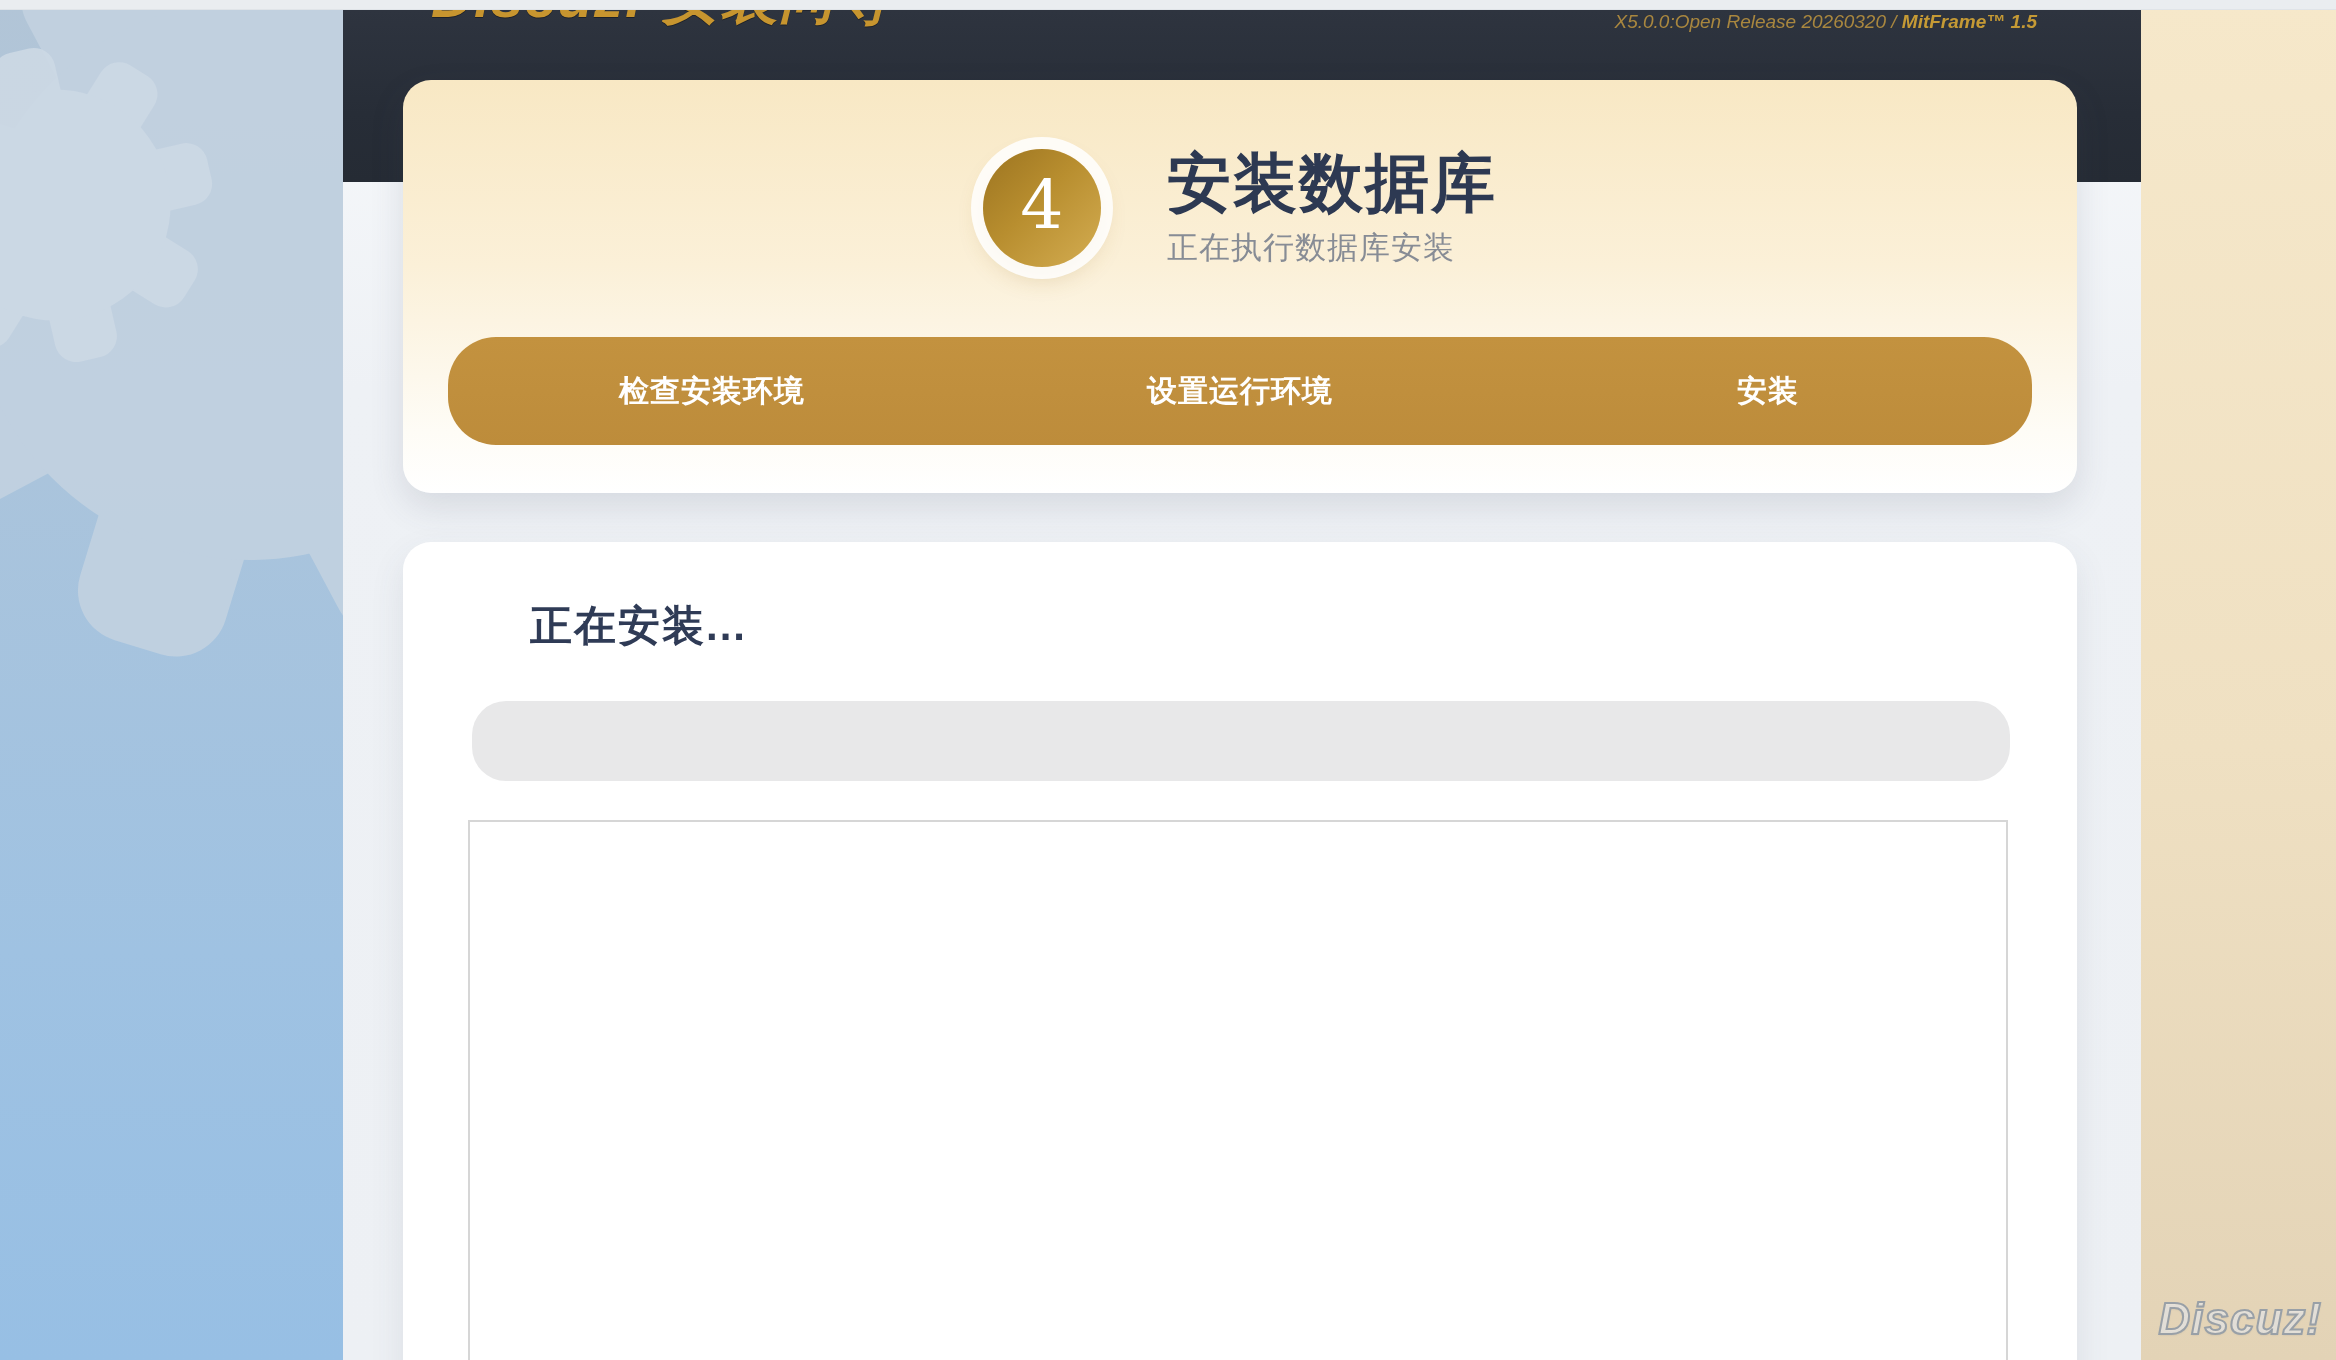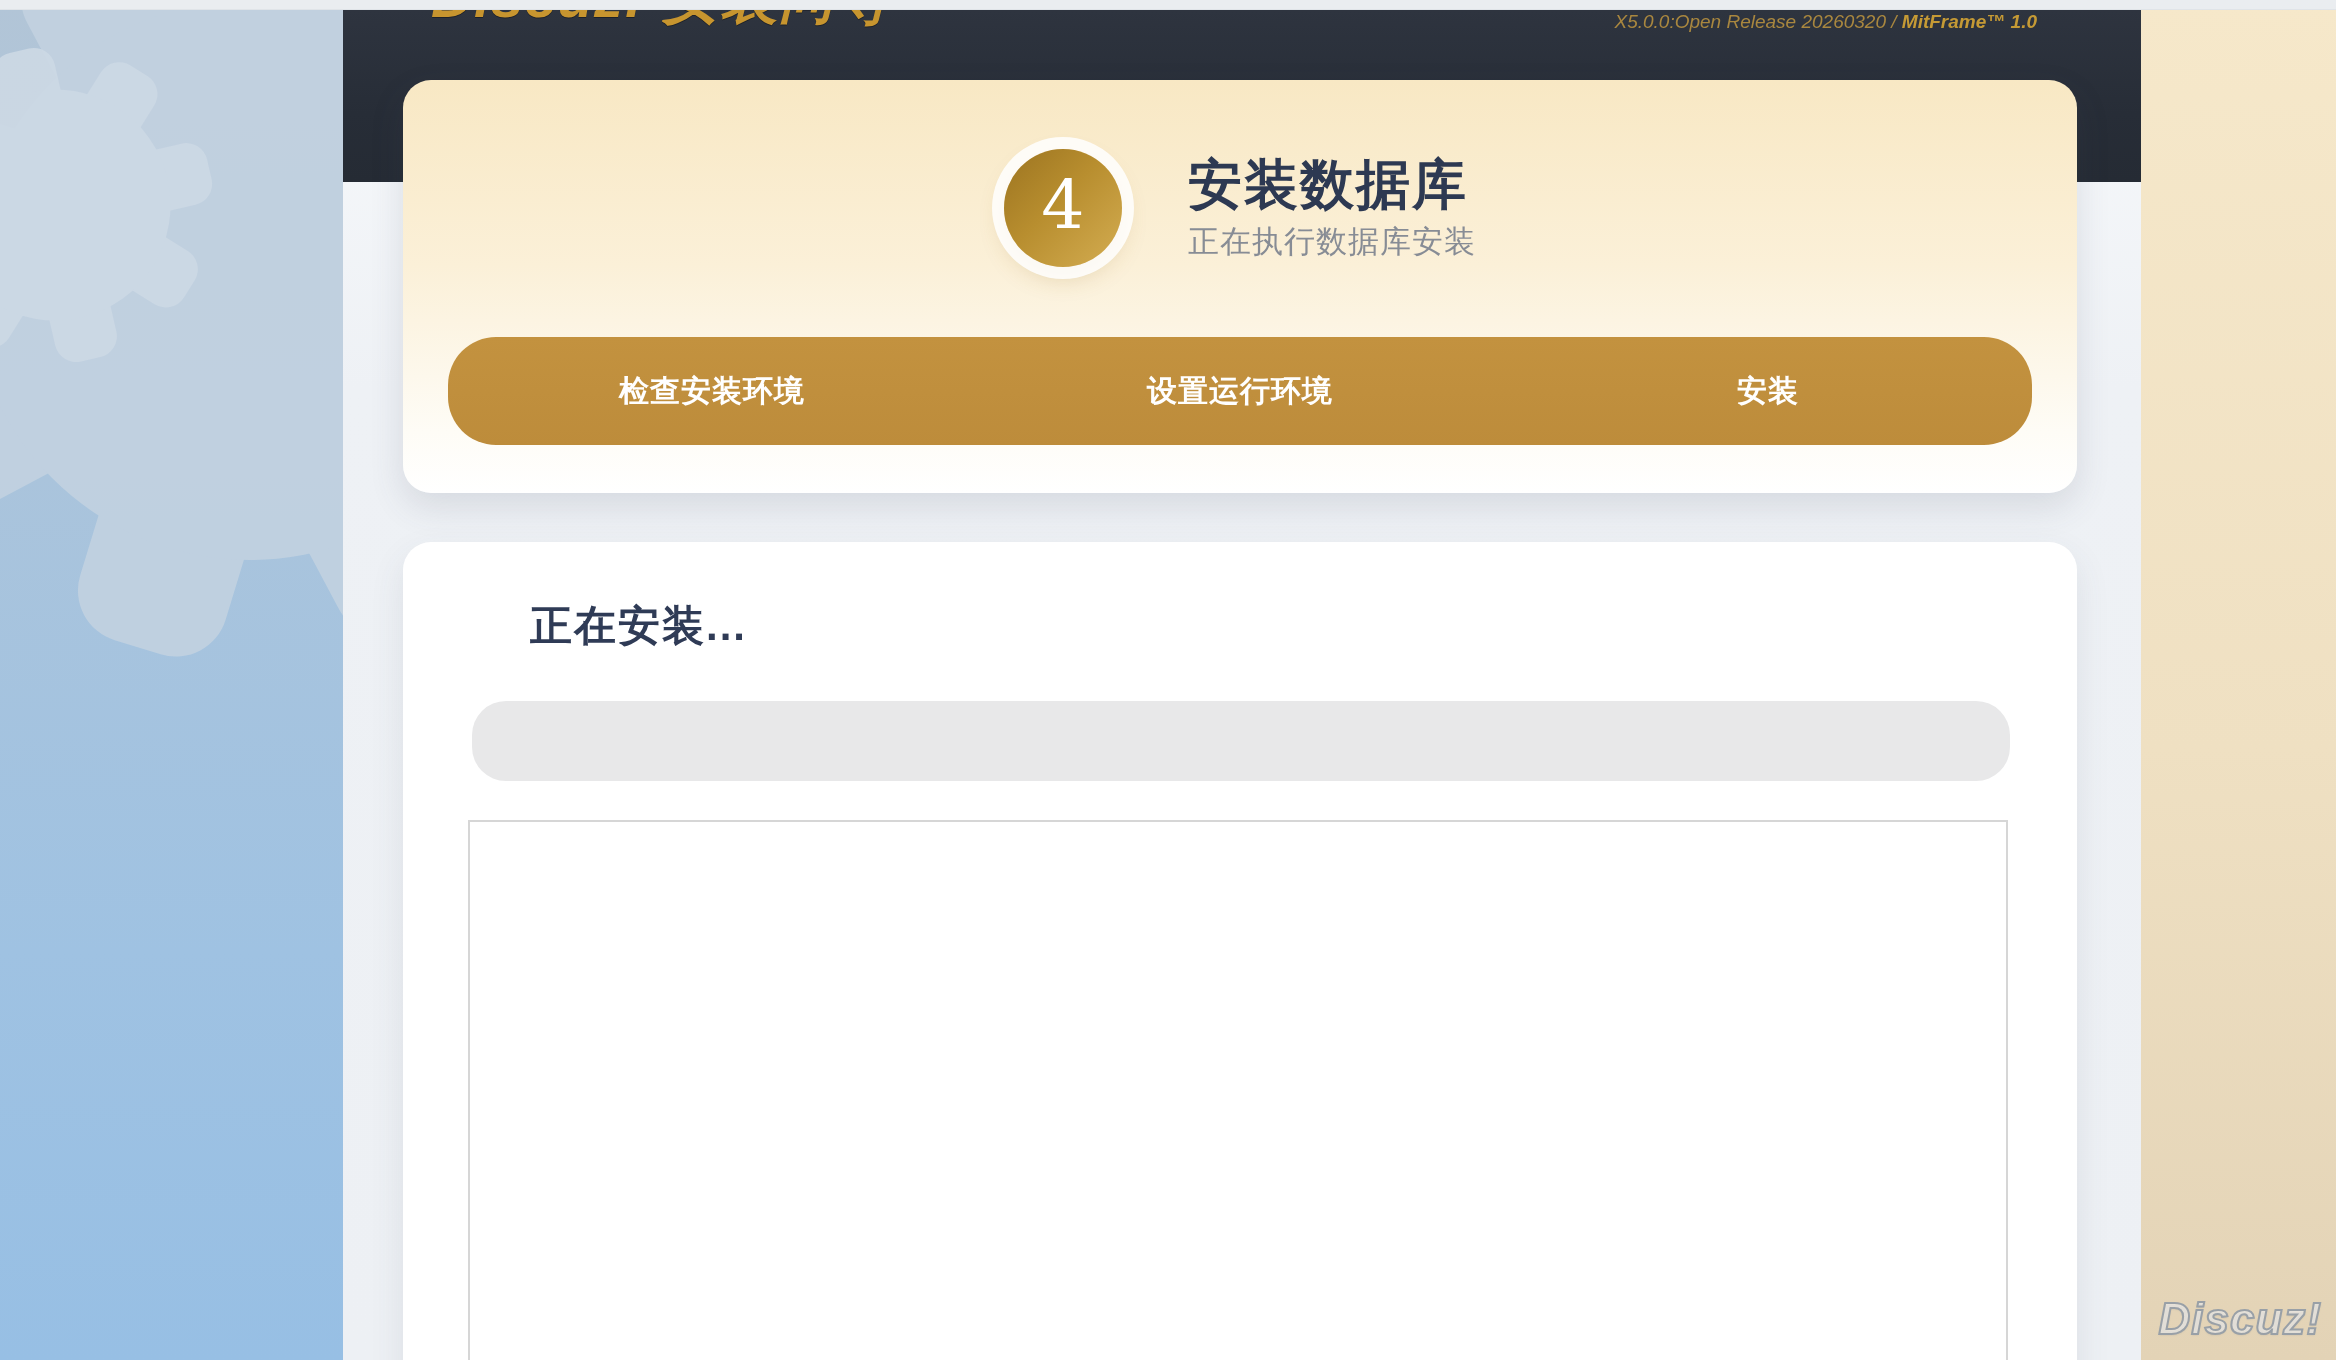--- a/index.html
+++ b/index.html
@@ -71,21 +71,21 @@
     background:linear-gradient(135deg,#9c7420 0%,#b88e2f 45%,#d4ad52 100%);
     box-shadow:0 0 0 12px rgba(255,255,255,.85), 0 10px 24px rgba(150,110,30,.25);
     display:flex; align-items:center; justify-content:center;
     flex:0 0 auto;
   }
   .step-circle span {
     font-family:"DejaVu Serif", serif;
     font-size:68px; color:#ffffff; line-height:1; padding-bottom:6px;
   }
   .hero-text h1 {
-    font-size:54px; font-weight:700; color:#2d3952; letter-spacing:2px; line-height:1.15;
+    font-size:64px; font-weight:700; color:#2d3952; letter-spacing:2px; line-height:1.15;
   }
   .hero-text p {
     margin-top:6px; font-size:31px; color:#878c95; letter-spacing:1px;
   }
   .step-bar {
     position:absolute; left:45px; top:257px; width:1584px; height:108px;
     border-radius:48px; background:linear-gradient(180deg,#c3923f 0%,#bd8c3b 100%);
     display:flex; align-items:center;
   }
   .step-item {
@@ -151,21 +151,21 @@
   </svg>
 </div>
 <div class="bg-right"></div>
 
 <div class="page-column"></div>
 
 <div class="top-strip"></div>
 
 <header class="app-header">
   <div class="logo">Discuz! 安装向导</div>
-  <div class="version"><span>X5.0.0:Open Release 20260320 / </span><b>MitFrame™</b><b> 1.0</b></div>
+  <div class="version"><span>X5.0.0:Open Release 20260320 / </span><b>MitFrame™</b><b> 1.5</b></div>
 </header>
 
 <section class="hero-card">
   <div class="hero-top">
     <div class="step-circle">
       <span>4</span>
     </div>
     <div class="hero-text">
       <h1>安装数据库</h1>
       <p>正在执行数据库安装</p>

